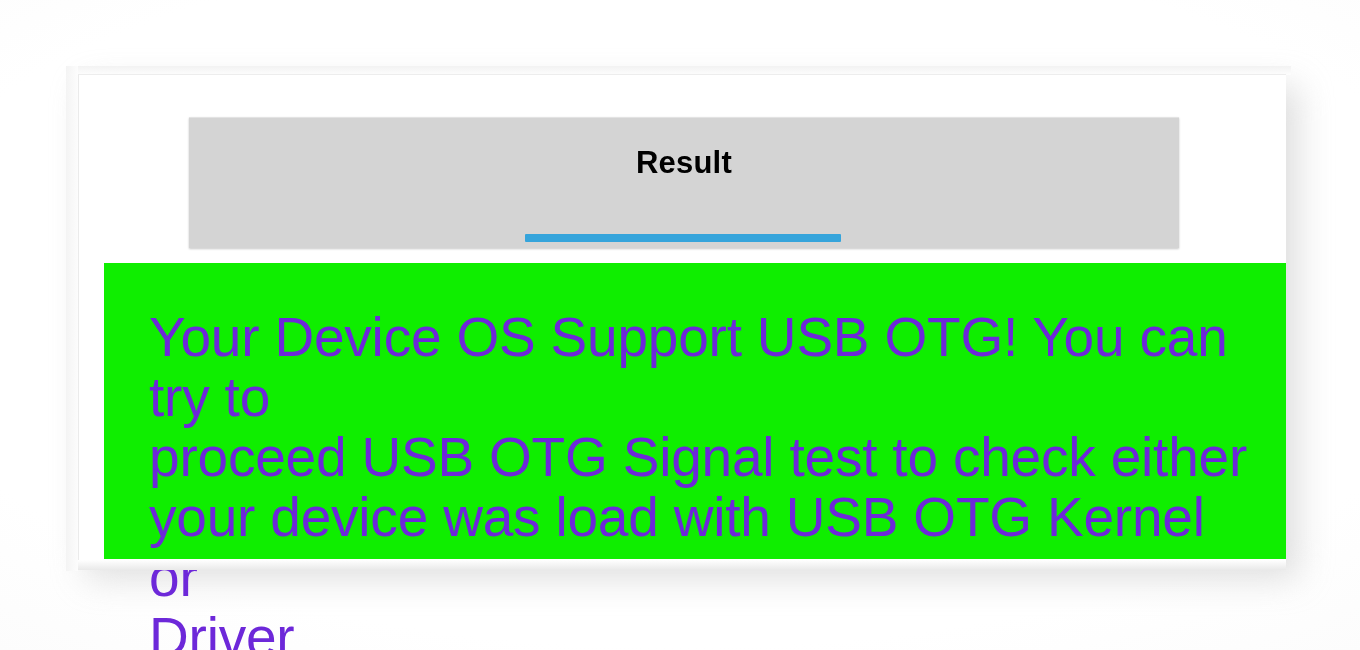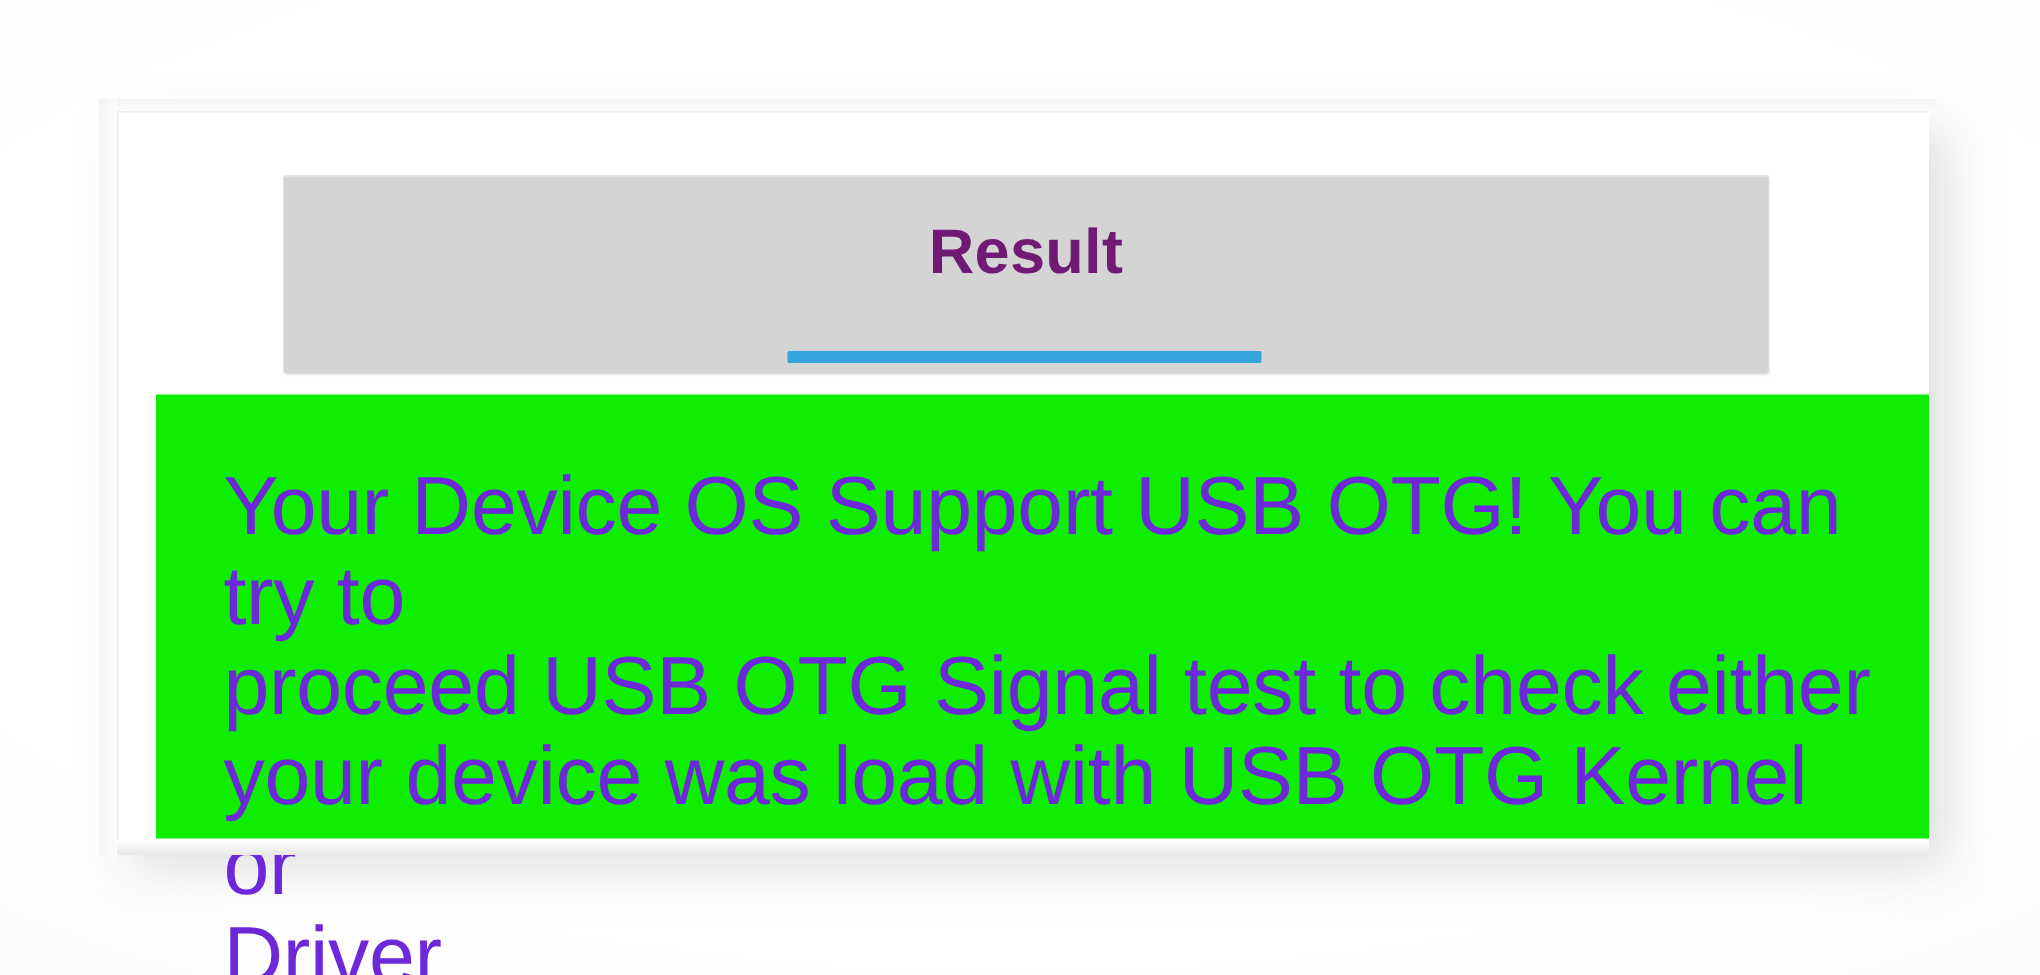--- a/index.html
+++ b/index.html
@@ -70,23 +70,23 @@
     box-sizing: border-box;
     box-shadow: 0 1px 2px rgba(0,0,0,0.22), inset 0 1px 0 rgba(255,255,255,0.35);
   }
 
   .tab-label {
     position: absolute;
     left: 0;
     right: 0;
     top: 30px;
     text-align: center;
-    font-size: 42px;
+    font-size: 31px;
     font-weight: bold;
-    color: #701a75;
+    color: #000000;
     letter-spacing: 0.2px;
     line-height: 1;
   }
 
   .tab-indicator {
     position: absolute;
     left: 336px;
     top: 117px;
     width: 316px;
     height: 8px;

